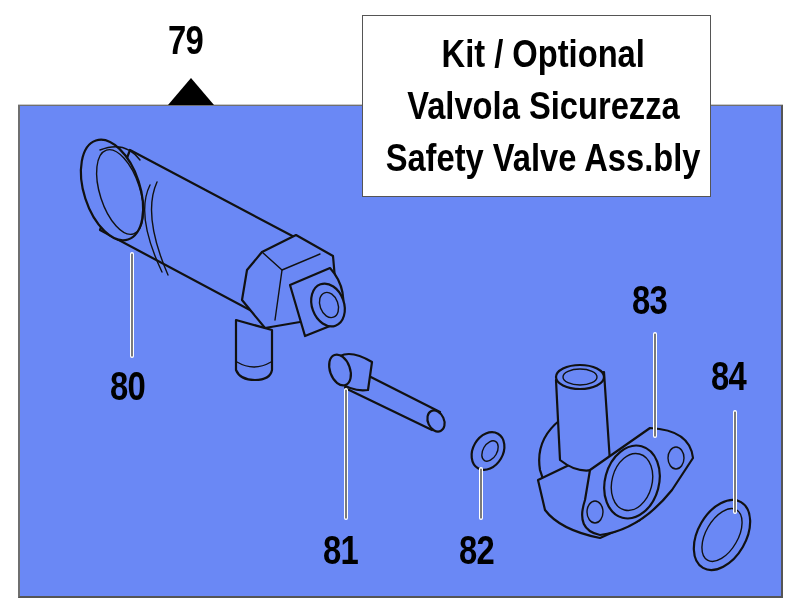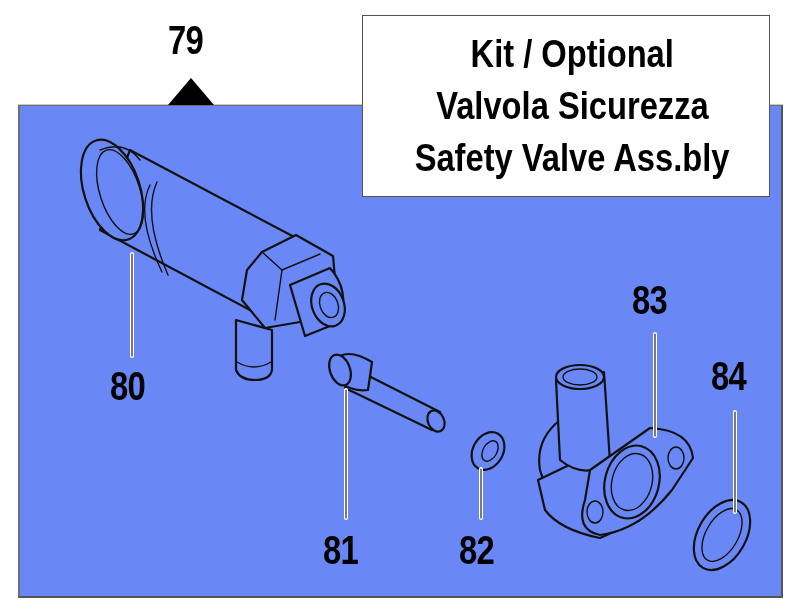--- a/index.html
+++ b/index.html
@@ -8,21 +8,21 @@
   .panel { position: absolute; left: 18px; top: 104px; width: 765px; height: 494px;
            background: #6a88f5; border: 2px solid #6f6f6f; box-sizing: border-box;
            border-right-color: #555; border-bottom-color: #555; }
   .panel-inner-line { position:absolute; left:18px; top:104px; width:765px; height:494px; box-sizing:border-box;
            border-top: 1px solid #c9c9c9; pointer-events:none;}
   .assembly-num { position: absolute; left: 168px; top: 18px; font-size: 40px; font-weight: bold;
                   letter-spacing: -1px; color: #000; transform: scaleX(0.82); transform-origin: left top; }
   .triangle { position: absolute; left: 168px; top: 78px; width: 0; height: 0;
               border-left: 23px solid transparent; border-right: 23px solid transparent;
               border-bottom: 27px solid #000; }
-  .callout { position: absolute; left: 362px; top: 15px; width: 408px; height: 182px;
+  .callout { position: absolute; left: 362px; top: 15px; width: 349px; height: 182px;
              background: #fff; border: 1px solid #555; box-sizing: border-box;
              display: flex; flex-direction: column; align-items: center; justify-content: center; padding-left: 13px; }
   .callout-line { font-size: 38px; font-weight: bold; color: #000; line-height: 52px;
                   transform: scaleX(0.86); white-space: nowrap; }
   .label { position: absolute; font-size: 40px; font-weight: bold; color: #000;
            transform: scaleX(0.82); transform-origin: left top; letter-spacing: -1px; }
   svg.drawing { position: absolute; left: 0; top: 0; width: 800px; height: 615px; }
   .part { fill: #6a88f5; stroke: #111; stroke-width: 2.2; stroke-linejoin: round; stroke-linecap: round; }
   .thin { fill: none; stroke: #111; stroke-width: 1.4; stroke-linecap: round; }
   .leader-outer { stroke: #ffffff; stroke-width: 4; stroke-linecap: round; }

